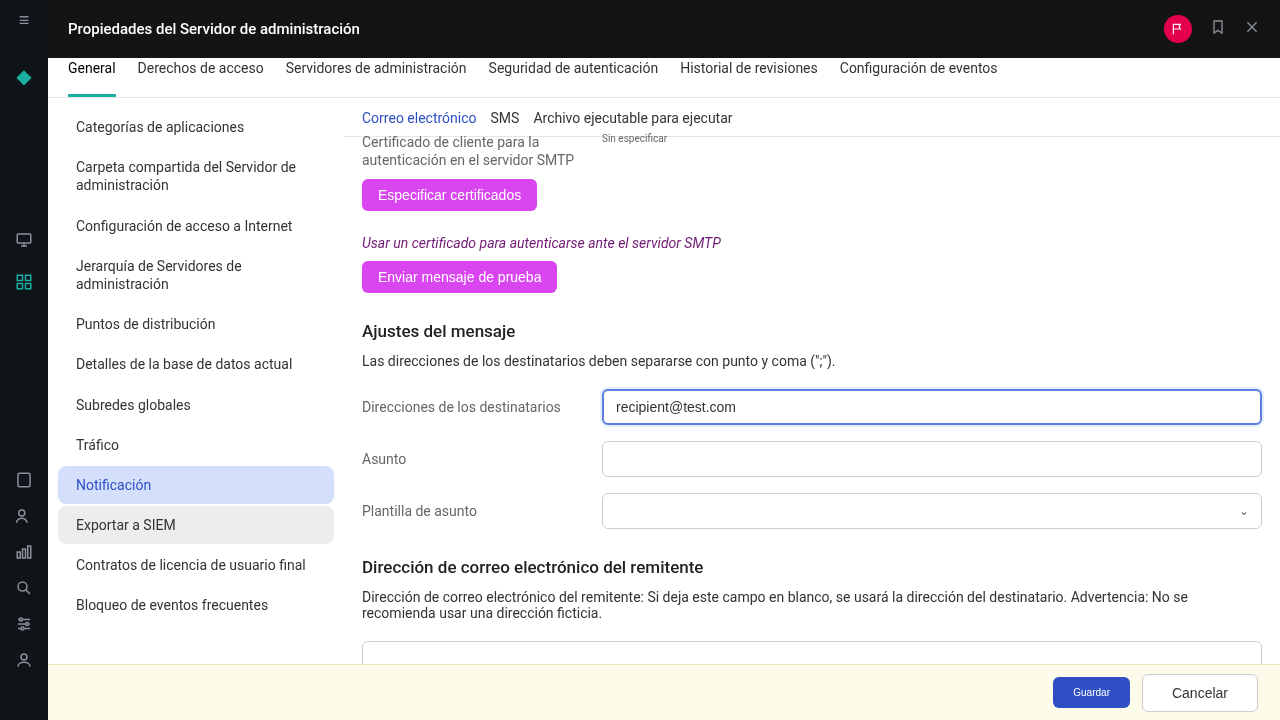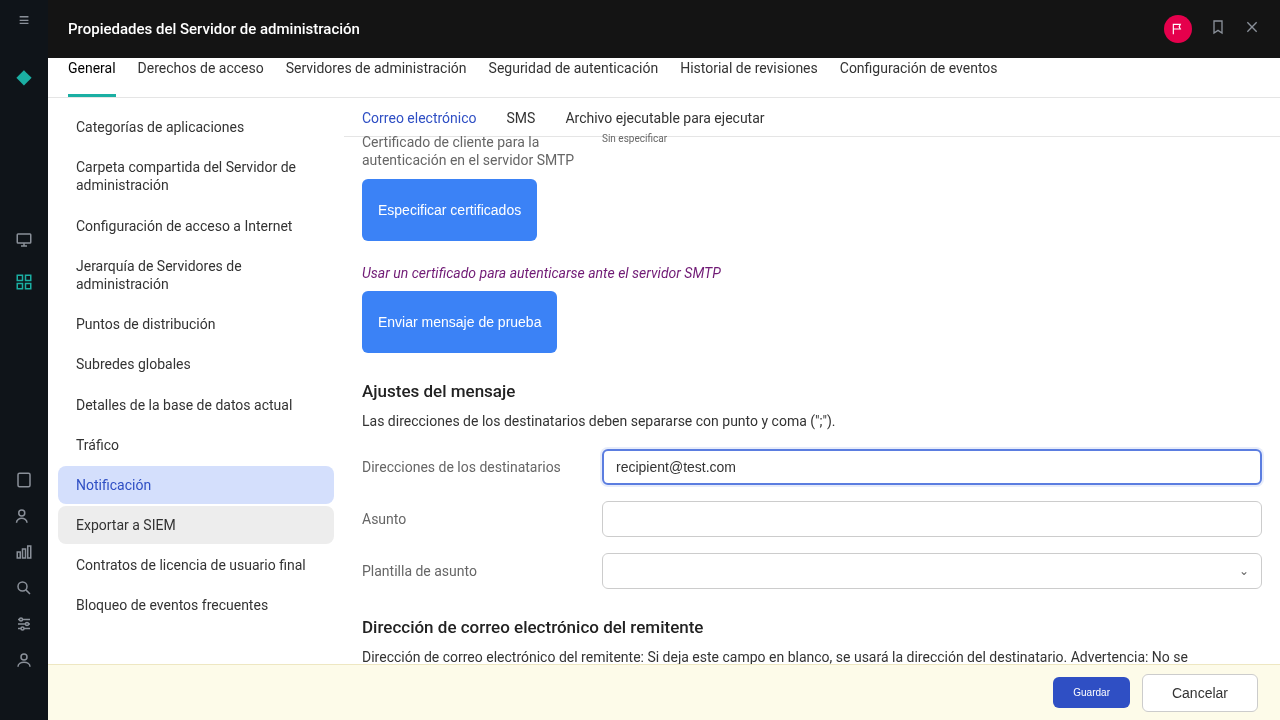--- a/index.html
+++ b/index.html
@@ -27,31 +27,31 @@
 .tabs .tab.active { color: #000; border-bottom-color: #1bafa3; }
 
 .content-row { display: flex; flex: 1; overflow: hidden; }
 
 .sidebar { width: 296px; padding: 8px 0 13px 0; overflow-y: auto; }
 .sidebar .item { font-size: 14px; color: #333; padding: 10px 18px; border-radius: 8px; margin: 2px 10px; line-height: 1.3; }
 .sidebar .item.selected { background: #d4dffc; color: #2f4fc4; }
 .sidebar .item.hover { background: #ededed; }
 
 .main { flex: 1; display: flex; flex-direction: column; overflow: hidden; position: relative; }
-.subtabs { display: flex; gap: 30px; padding: 12px 18px 10px 18px; border-bottom: 1px solid #e5e5e5; }
+.subtabs { display: flex; gap: 14px; padding: 12px 18px 10px 18px; border-bottom: 1px solid #e5e5e5; }
 .subtabs .stab { font-size: 14px; color: #333; }
 .subtabs .stab.active { color: #2f4fc4; }
 
 .scroll-area { flex: 1; overflow-y: auto; padding: 0 18px 18px 18px; }
 
 .row-kv { display: flex; gap: 20px; margin-top: 0; }
 .row-kv .lbl { width: 220px; font-size: 14px; color: #666; line-height: 1.3; }
 .row-kv .val { font-size: 10px; color: #666; }
 
-.btn-primary { background: #3b82f6; color: #fff; border: none; border-radius: 6px; padding: 23px 16px; font-size: 14px; margin-top: 10px; display: inline-block; }
+.btn-primary { background: #d946ef; color: #fff; border: none; border-radius: 6px; padding: 8px 16px; font-size: 14px; margin-top: 10px; display: inline-block; }
 .note { font-size: 14px; color: #701a75; margin-top: 24px; font-style: italic; }
 
 .section-h { font-size: 17px; color: #222; font-weight: 500; margin-top: 28px; margin-bottom: 12px; }
 .hint { font-size: 14px; color: #333; margin-bottom: 20px; }
 
 .form-row { display: flex; align-items: center; margin-bottom: 16px; gap: 20px; }
 .form-row .flbl { width: 220px; font-size: 14px; color: #666; }
 .form-row .fctl { flex: 1; }
 .input { width: 100%; border: 1px solid #ccc; border-radius: 6px; height: 36px; padding: 0 12px; font-size: 14px; color: #333; outline: none; }
 .input.focus { border: 2px solid #5b7de0; box-shadow: 0 0 0 2px rgba(91,125,224,0.15); }
@@ -165,22 +165,22 @@
       <div class="tab">Configuración de eventos</div>
     </div>
 
     <div class="content-row">
       <div class="sidebar">
         <div class="item">Categorías de aplicaciones</div>
         <div class="item">Carpeta compartida del Servidor de administración</div>
         <div class="item">Configuración de acceso a Internet</div>
         <div class="item">Jerarquía de Servidores de administración</div>
         <div class="item">Puntos de distribución</div>
+        <div class="item">Detalles de la base de datos actual</div>
         <div class="item">Subredes globales</div>
-        <div class="item">Detalles de la base de datos actual</div>
         <div class="item">Tráfico</div>
         <div class="item selected">Notificación</div>
         <div class="item hover">Exportar a SIEM</div>
         <div class="item">Contratos de licencia de usuario final</div>
         <div class="item">Bloqueo de eventos frecuentes</div>
       </div>
 
       <div class="main">
         <div class="subtabs">
           <div class="stab active">Correo electrónico</div>

